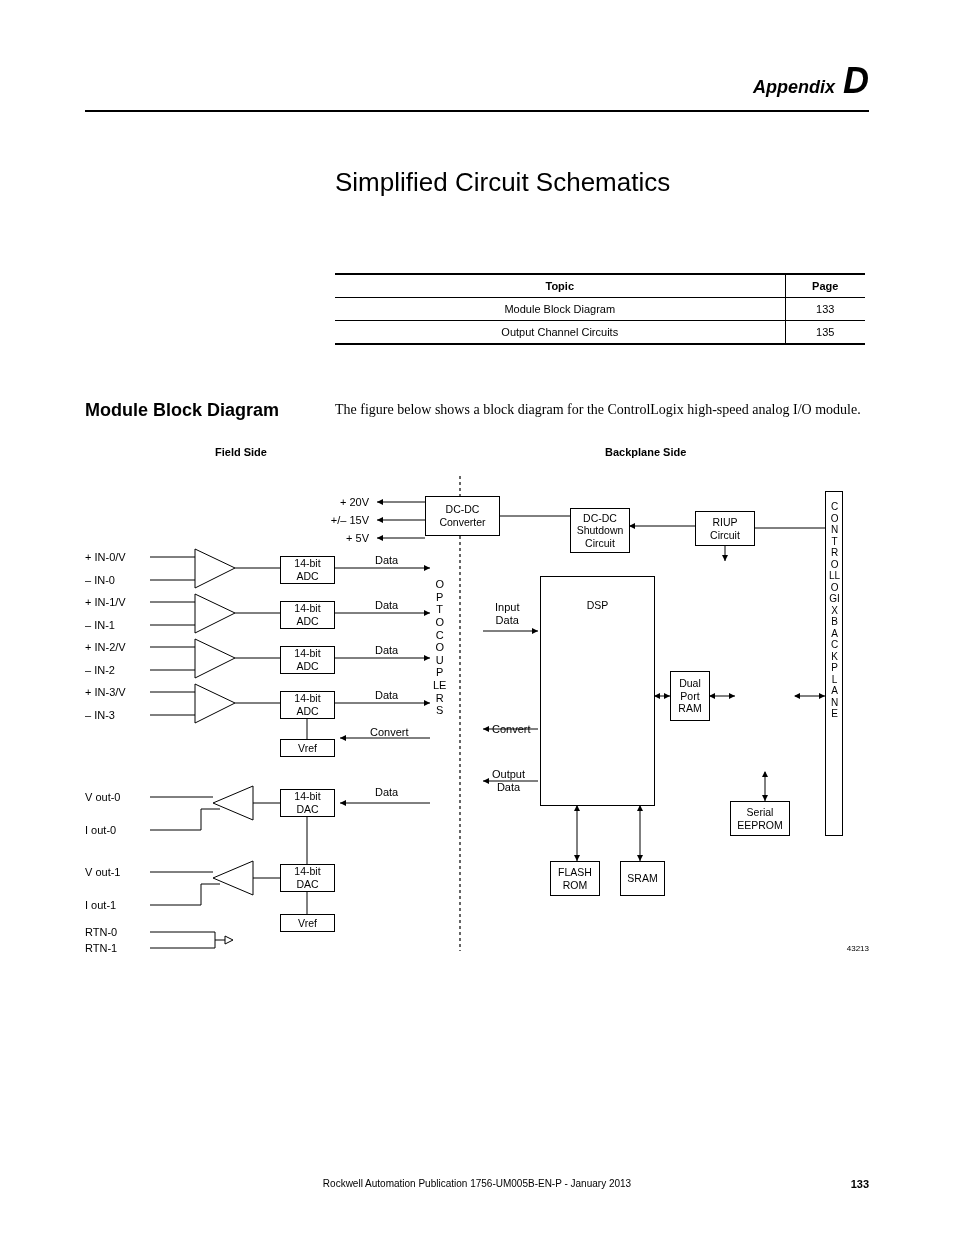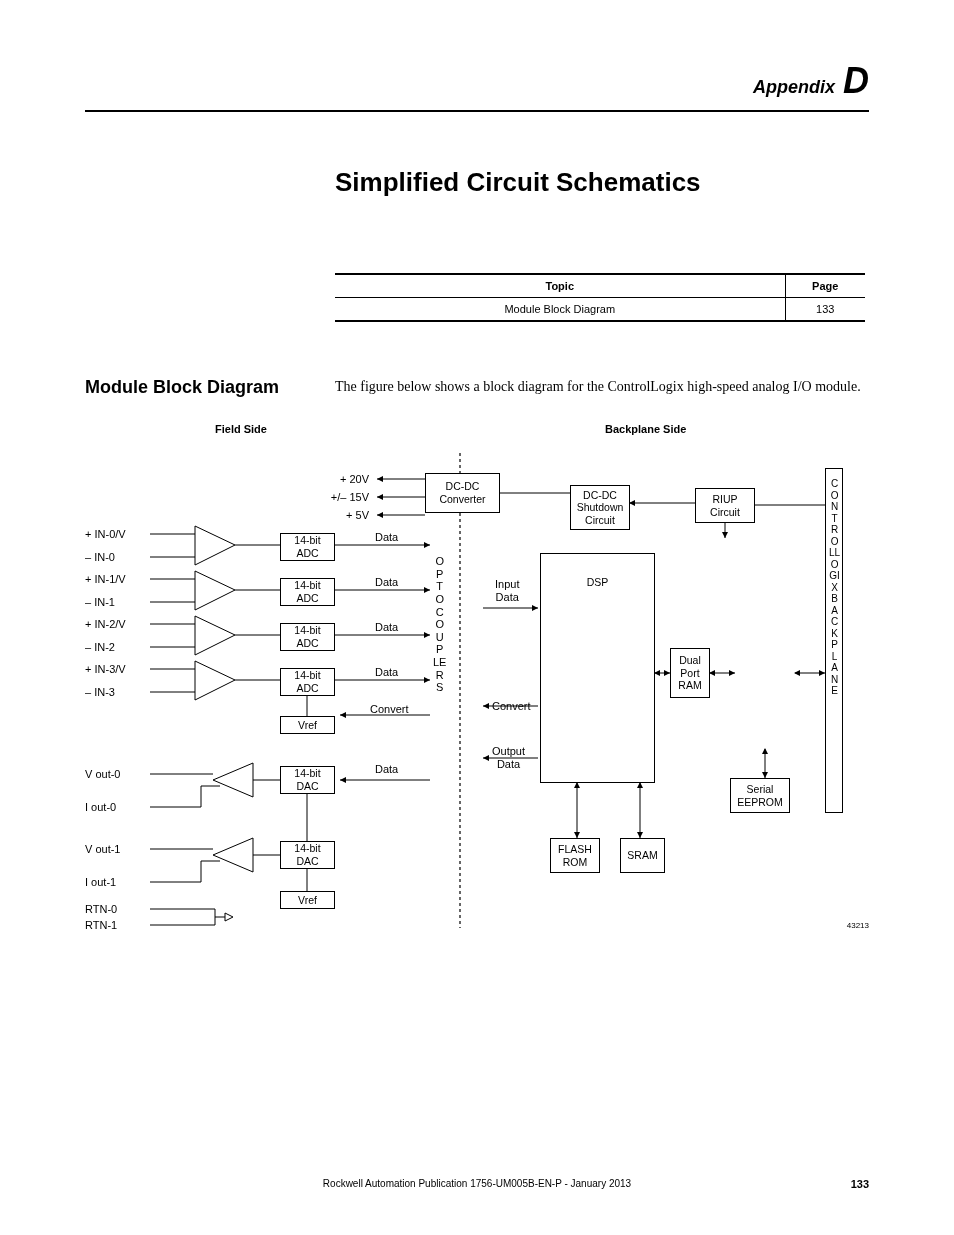--- a/index.html
+++ b/index.html
@@ -30,21 +30,21 @@
     display: inline;
     margin-left: 4px;
   }
   .hr-top {
     border: none;
     border-top: 2px solid #000;
     margin: 8px 85px 0 85px;
   }
   .main-title {
     font-family: Arial, Helvetica, sans-serif;
-    font-weight: bold;
+    font-weight: normal;
     font-size: 26px;
     text-align: left;
     margin: 55px 0 0 335px;
   }
   .topic-table {
     margin: 75px 0 0 335px;
     width: 530px;
     border-collapse: collapse;
     font-family: Arial, Helvetica, sans-serif;
     font-size: 11px;
@@ -135,20 +135,24 @@
     <tr>
       <th>Topic</th>
       <th class="page-col">Page</th>
     </tr>
   </thead>
   <tbody>
     <tr>
       <td>Module Block Diagram</td>
       <td>133</td>
     </tr>
+    <tr>
+      <td>Output Channel Circuits</td>
+      <td>135</td>
+    </tr>
   </tbody>
 </table>
 
 <div class="section-row">
   <div class="section-heading">Module Block Diagram</div>
   <div class="section-body">The figure below shows a block diagram for the ControlLogix high-speed analog I/O module.</div>
 </div>
 
 <div class="diagram-area">
 

